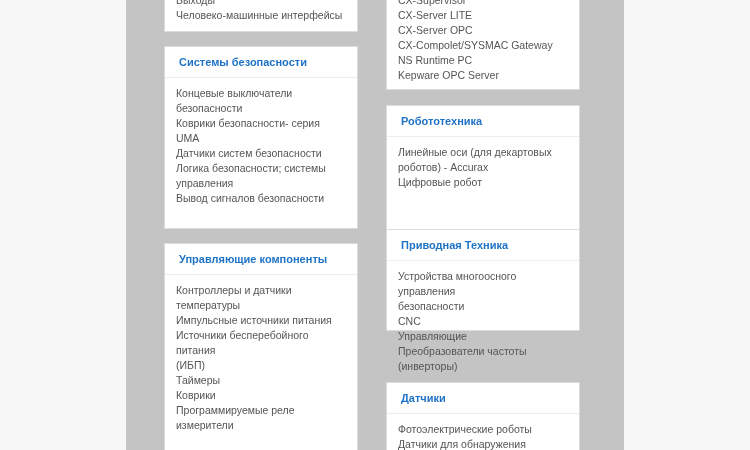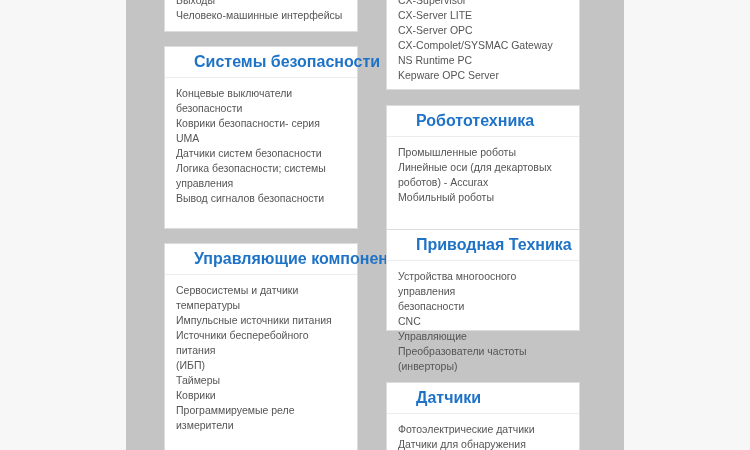--- a/index.html
+++ b/index.html
@@ -12,22 +12,22 @@
   .panel {
     position: absolute; left: 126px; top: 0; width: 498px; height: 450px;
     background: #c4c4c4;
   }
   .card {
     position: absolute; background: #ffffff;
     border: 1px solid #dcdcdc;
     box-sizing: border-box;
   }
   .card-title {
-    color: #1f73c7; font-weight: bold; font-size: 16px;
-    padding: 0 29px; height: 30px; line-height: 30px;
+    color: #1f73c7; font-weight: bold; font-size: 11px;
+    padding: 0 14px; height: 30px; line-height: 30px;
     border-bottom: 1px solid #ededed;
     white-space: nowrap;
   }
   .card-list { list-style: none; margin: 0; padding: 8px 11px 0 11px; }
   .card-list li {
     color: #555; font-size: 10.5px; line-height: 15px;
   }
   .card-list.notitle { padding-top: 0; }
 </style>
 </head>
@@ -51,21 +51,21 @@
     <li>Датчики систем безопасности</li>
     <li>Логика безопасности; системы</li>
     <li>управления</li>
     <li>Вывод сигналов безопасности</li>
   </ul>
 </div>
 
 <div class="card" style="left:164px; top:243px; width:194px; height:230px;">
   <div class="card-title">Управляющие компоненты</div>
   <ul class="card-list">
-    <li>Сервосистемы и датчики</li>
+    <li>Контроллеры и датчики</li>
     <li>температуры</li>
     <li>Импульсные источники питания</li>
     <li>Источники бесперебойного питания</li>
     <li>(ИБП)</li>
     <li>Таймеры</li>
     <li>Коврики</li>
     <li>Программируемые реле</li>
     <li>измерители</li>
 
   </ul>
@@ -78,38 +78,37 @@
     <li>CX-Server OPC</li>
     <li>CX-Compolet/SYSMAC Gateway</li>
     <li>NS Runtime PC</li>
     <li>Kepware OPC Server</li>
   </ul>
 </div>
 
 <div class="card" style="left:386px; top:105px; width:194px; height:139px;">
   <div class="card-title">Робототехника</div>
   <ul class="card-list">
-    <li>Промышленные роботы</li>
     <li>Линейные оси (для декартовых</li>
     <li>роботов) - Accurax</li>
-    <li>Мобильный роботы</li>
+    <li>Цифровые робот</li>
   </ul>
 </div>
 
 <div class="card" style="left:386px; top:229px; width:194px; height:102px;">
   <div class="card-title">Приводная Техника</div>
   <ul class="card-list">
     <li>Устройства многоосного управления</li>
     <li>безопасности</li>
     <li>CNC</li>
     <li>Управляющие</li>
     <li>Преобразователи частоты</li>
     <li>(инверторы)</li>
   </ul>
 </div>
 
 <div class="card" style="left:386px; top:382px; width:194px; height:100px;">
   <div class="card-title">Датчики</div>
   <ul class="card-list">
-    <li>Фотоэлектрические датчики</li>
+    <li>Фотоэлектрические роботы</li>
     <li>Датчики для обнаружения печатных</li>
   </ul>
 </div>
 
 </body></html>

